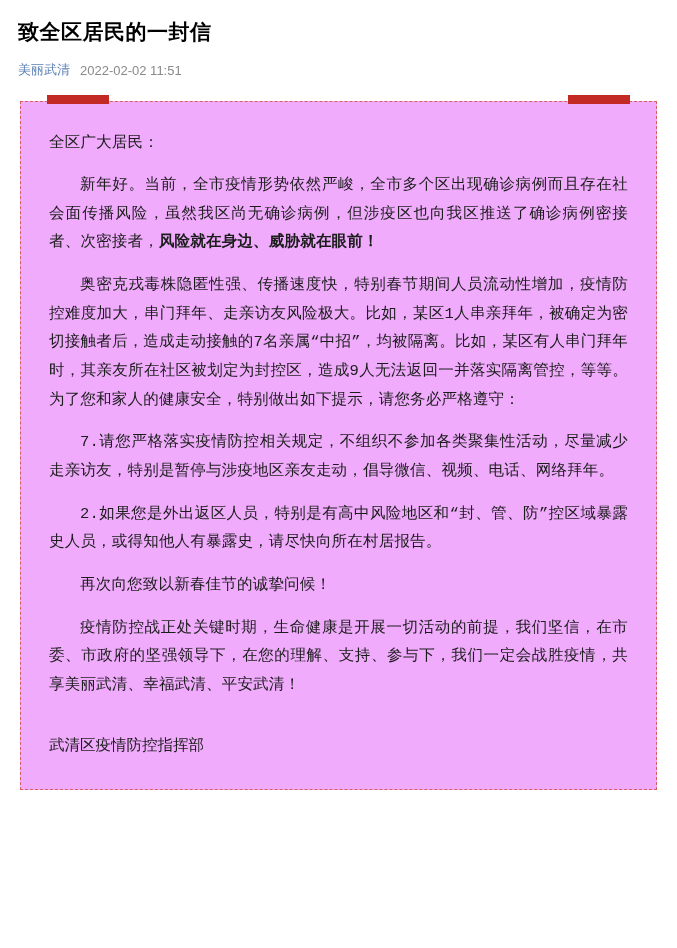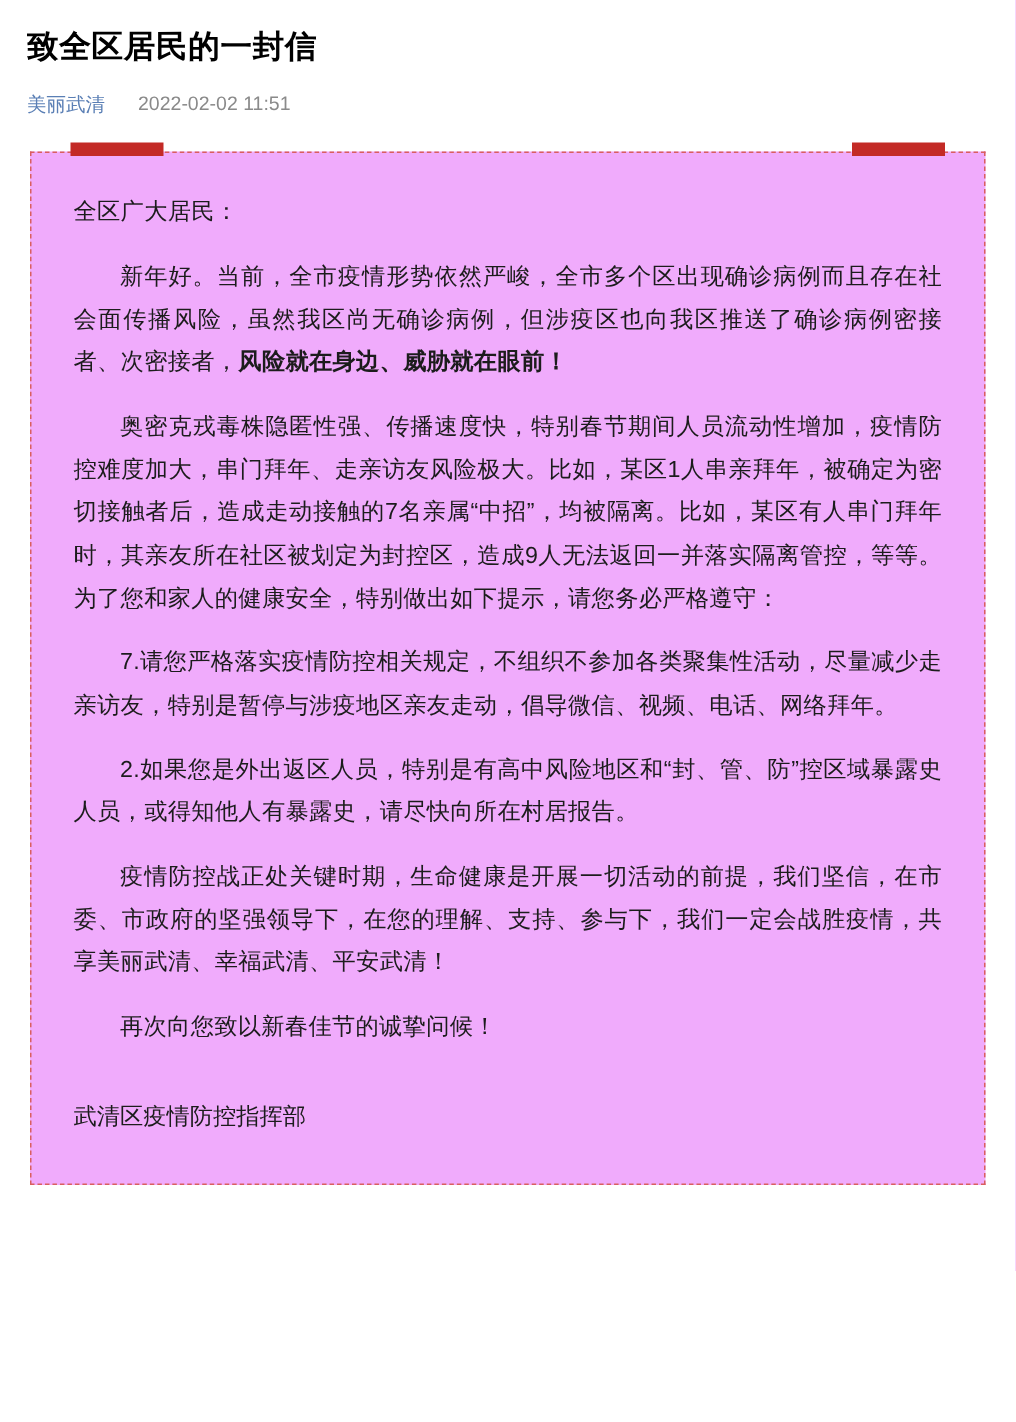--- a/index.html
+++ b/index.html
@@ -26,22 +26,22 @@
     font-size: 21px;
     font-weight: bold;
     color: #000000;
     letter-spacing: 0.5px;
     margin: 4px 0 0 2px;
     line-height: 1.3;
   }
   .meta-row {
     margin: 16px 0 0 2px;
     display: flex;
-    align-items: flex-start;
-    gap: 22px;
+    align-items: center;
+    gap: 10px;
     font-size: 13px;
   }
   .meta-source {
     color: #5a7fb5;
   }
   .meta-date {
     color: #8a8a8a;
   }
   .letter-box {
     position: relative;
@@ -69,20 +69,21 @@
     line-height: 1.85;
     color: #1c1c1c;
     letter-spacing: 0.2px;
     text-align: justify;
   }
   .letter-body p {
     margin: 0 0 14px 0;
   }
   .indent {
     text-indent: 2em;
+    font-family: Liberation Mono, monospace;
   }
   .no-indent {
     text-indent: 0;
   }
   .bold {
     font-weight: bold;
   }
   .sign-block {
     margin-top: 30px;
     text-align: left;
@@ -110,22 +111,22 @@
     <div class="ribbon ribbon-left"></div>
     <div class="ribbon ribbon-right"></div>
 
     <div class="letter-body">
       <p class="no-indent">全区广大居民：</p>
       <div id="paragraph-host">
           <p class="indent"><span>新年好。当前，全市疫情形势依然严峻，全市多个区出现确诊病例而且存在社会面传播风险，虽然我区尚无确诊病例，但涉疫区也向我区推送了确诊病例密接者、次密接者，</span><span class="bold">风险就在身边、威胁就在眼前！</span></p>
           <p class="indent"><span>奥密克戎毒株隐匿性强、传播速度快，特别春节期间人员流动性增加，疫情防控难度加大，串门拜年、走亲访友风险极大。比如，某区1人串亲拜年，被确定为密切接触者后，造成走动接触的7名亲属“中招”，均被隔离。比如，某区有人串门拜年时，其亲友所在社区被划定为封控区，造成9人无法返回一并落实隔离管控，等等。为了您和家人的健康安全，特别做出如下提示，请您务必严格遵守：</span></p>
           <p class="indent"><span>7.请您严格落实疫情防控相关规定，不组织不参加各类聚集性活动，尽量减少走亲访友，特别是暂停与涉疫地区亲友走动，倡导微信、视频、电话、网络拜年。</span></p>
           <p class="indent"><span>2.如果您是外出返区人员，特别是有高中风险地区和“封、管、防”控区域暴露史人员，或得知他人有暴露史，请尽快向所在村居报告。</span></p>
+          <p class="indent"><span>再次向您致以新春佳节的诚挚问候！</span></p>
           <p class="indent"><span>疫情防控战正处关键时期，生命健康是开展一切活动的前提，我们坚信，在市委、市政府的坚强领导下，在您的理解、支持、参与下，我们一定会战胜疫情，共享美丽武清、幸福武清、平安武清！</span></p>
-          <p class="indent"><span>再次向您致以新春佳节的诚挚问候！</span></p>
         </div>
     </div>
 
     <div class="sign-block">
       <div class="sign-line">武清区疫情防控指挥部</div>
     </div>
   </div>
 
 </div>
 

